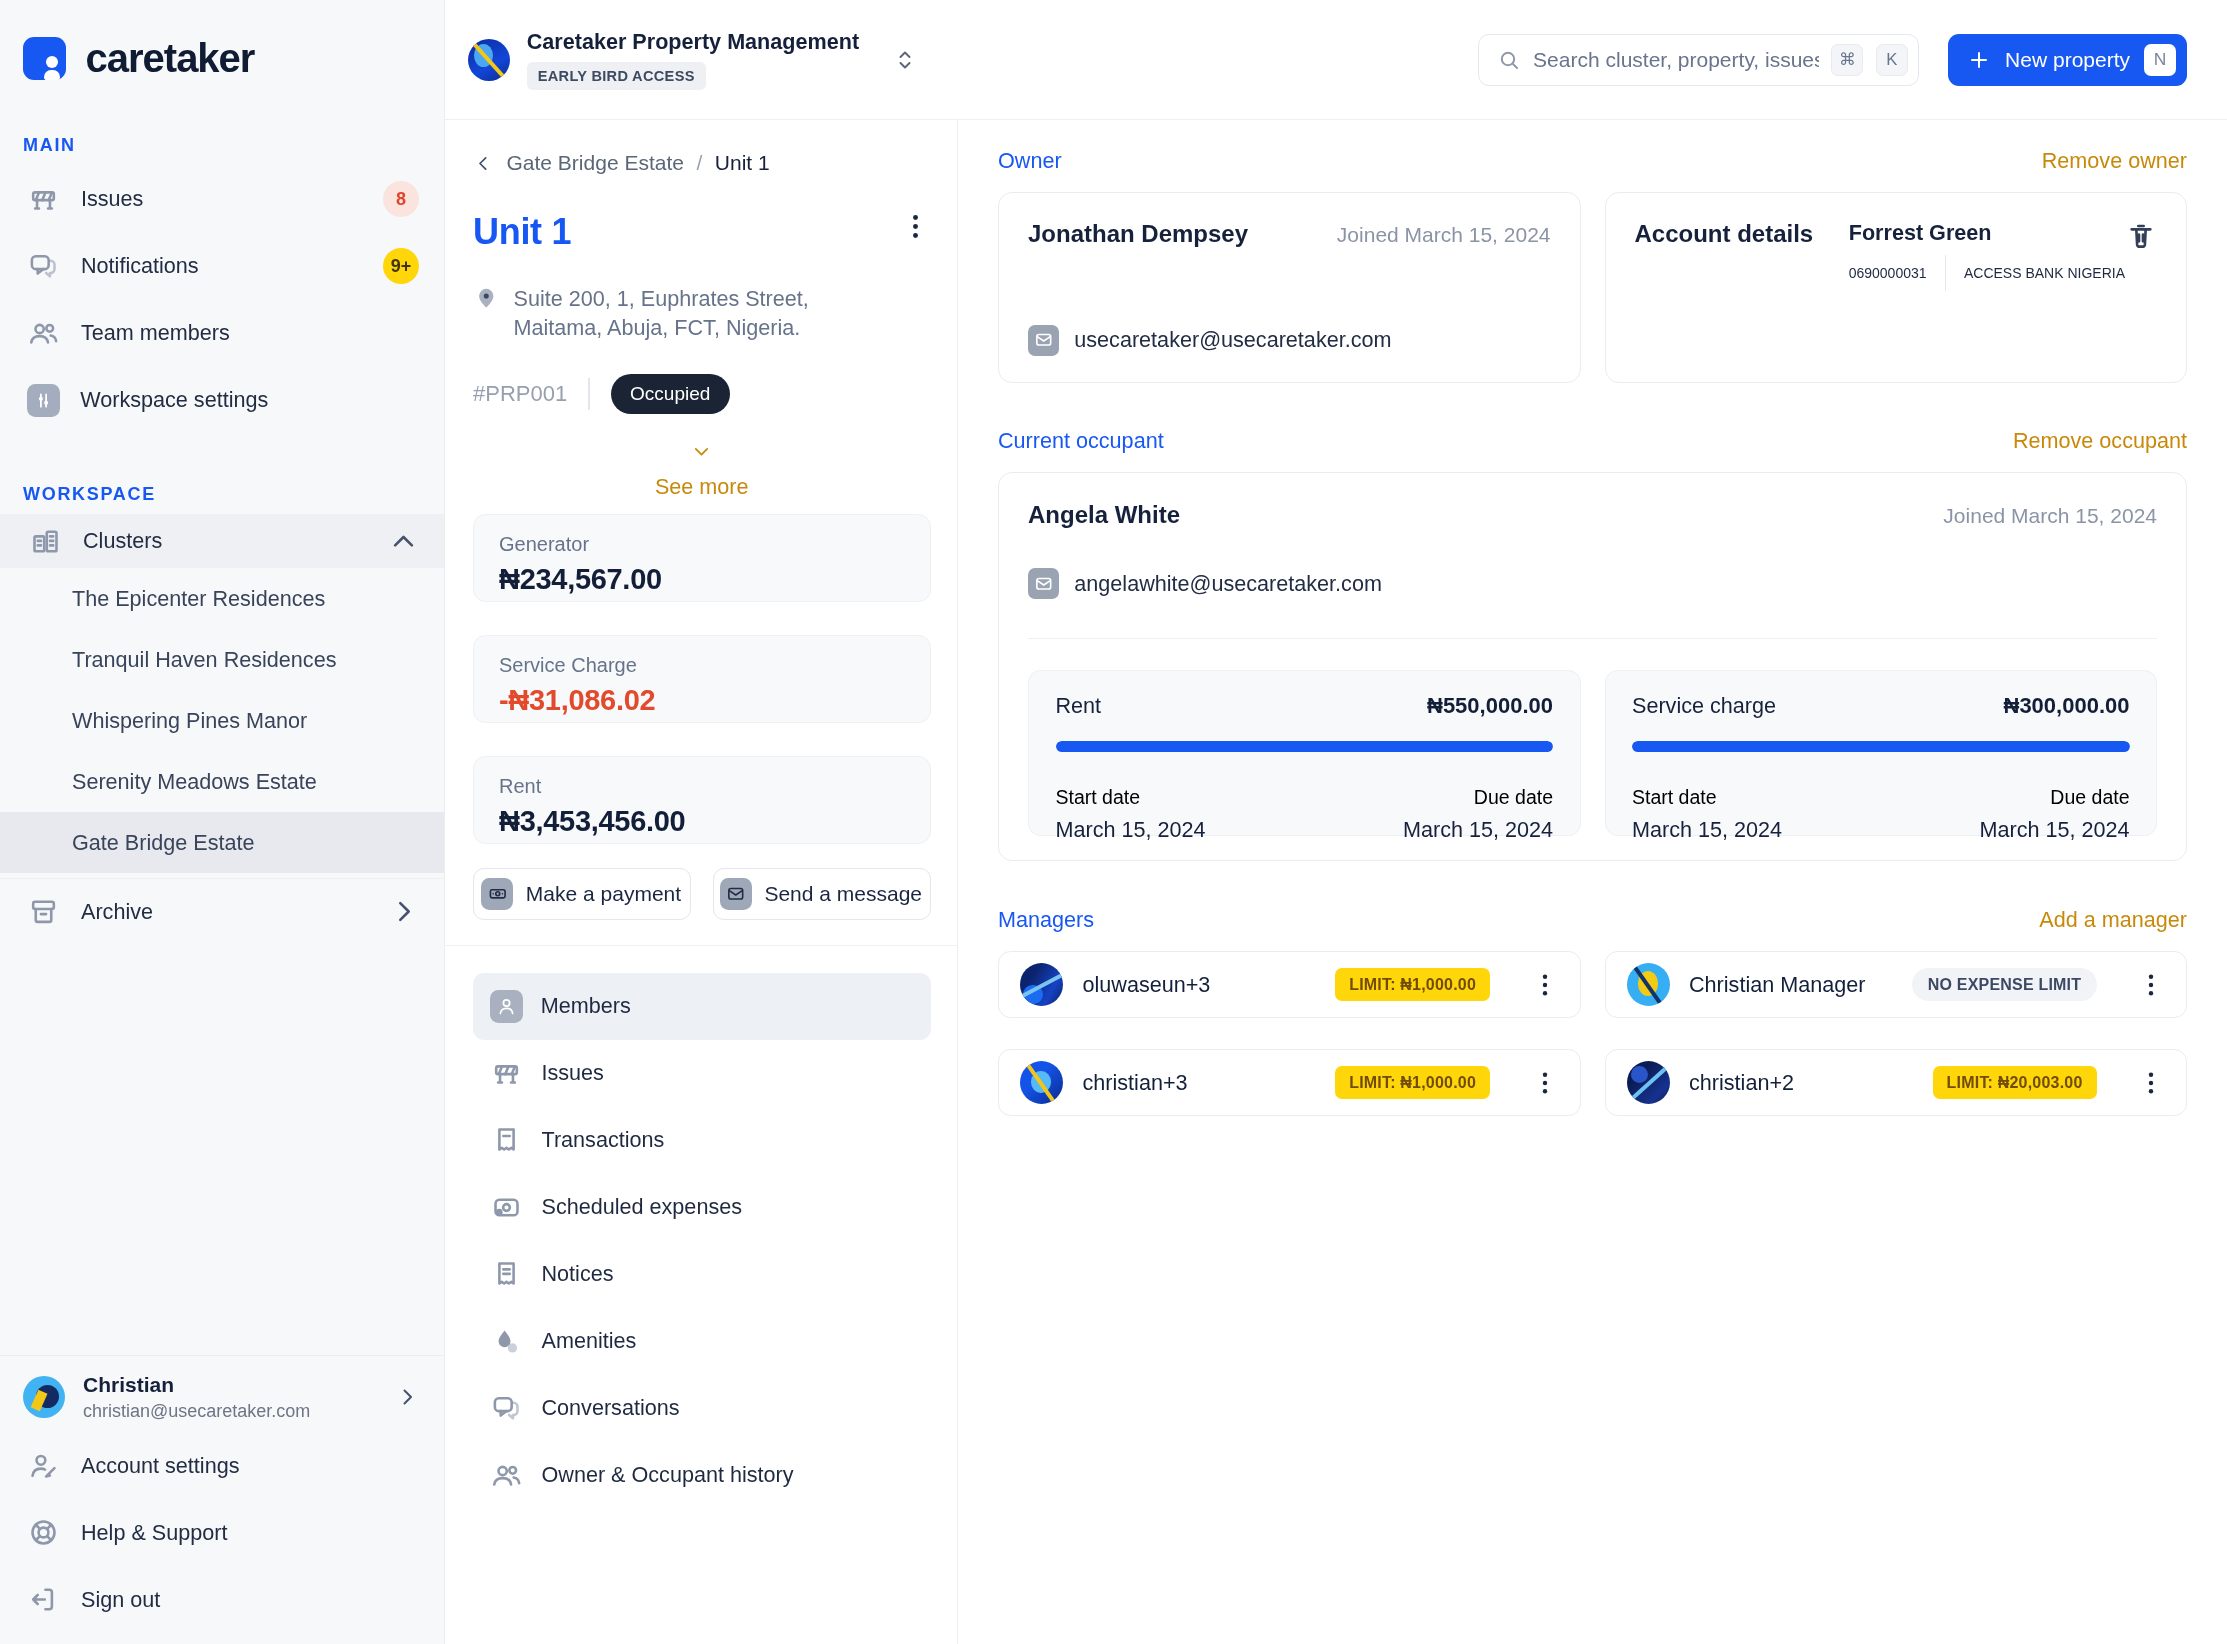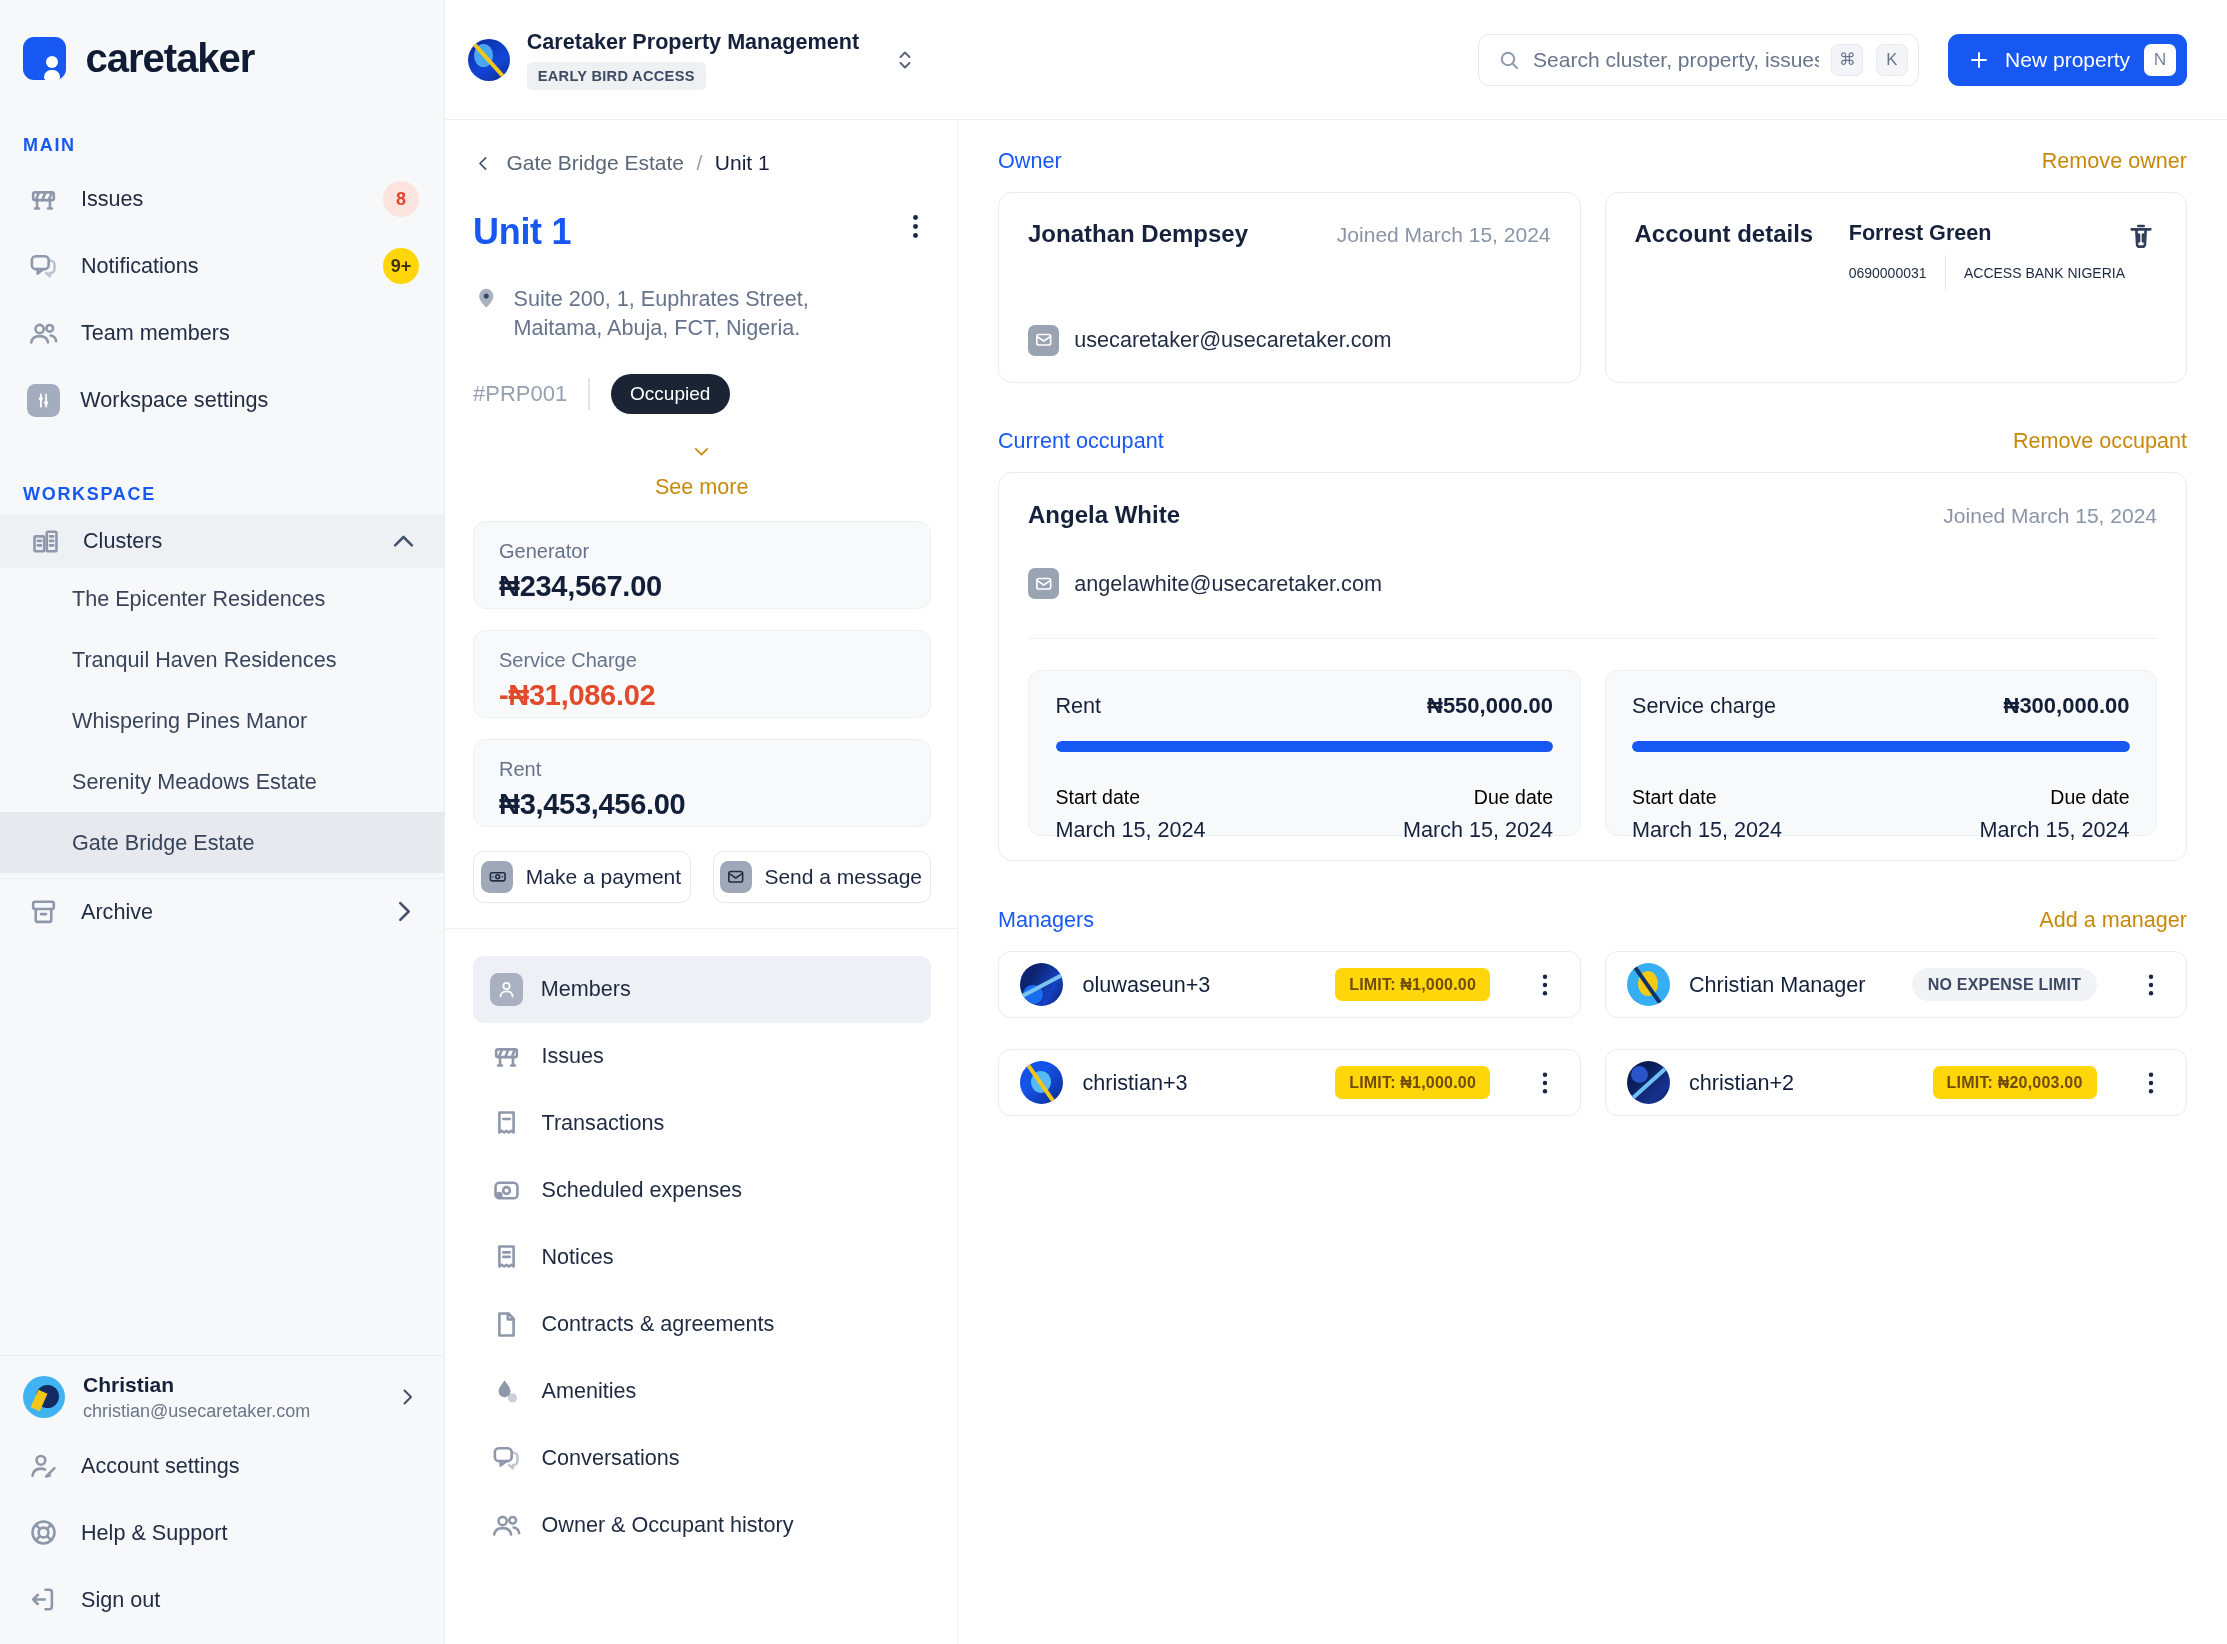--- a/index.html
+++ b/index.html
@@ -79,21 +79,21 @@
   .title-row .kebab { margin-left:auto; }
   .addr-row { margin-top:31px; display:flex; gap:14px; }
   .addr-row .ic { width:26.5px; height:26.5px; color:#aab2c0; flex:none; margin-top:1.4px; }
   .addr { font-size:21.6px; color:#66738a; line-height:29px; max-width:334px; }
   .prp-row { margin-top:32px; display:flex; align-items:center; gap:21px; }
   .prp-id { font-size:22px; color:#97a0b1; }
   .vdiv { width:1.4px; height:32px; background:#e3e6ec; }
   .pill { background:#1b2434; color:#fff; font-size:19px; padding:9px 19.5px; border-radius:695px; }
   .seemore { margin-top:26.5px; display:flex; align-items:center; gap:12.5px; color:#c8890b; font-size:21.6px; font-weight:500; cursor:pointer;flex-direction:column; }
   .seemore .chev { width:21px; height:21px; }
-  .stats { margin-top:21px; display:flex; flex-direction:column; gap:21px; }
+  .stats { margin-top:14px; display:flex; flex-direction:column; gap:33px; }
   .stat { background:#f8f9fb; border:1.4px solid #eef0f4; border-radius:12.5px; padding:18px 25px; height:88px; }
   .stat-label { font-size:20px; color:#66738a; }
   .stat-value { margin-top:7px; font-size:29px; font-weight:bold; color:#131f38; letter-spacing:-0.3px; }
   .stat-value.neg { color:#e24a2c; }
   .actions { display:flex; gap:22px; margin-top:24px; }
   .btn { flex:1; height:52px; background:#fff; border:1.4px solid #e3e7ee; border-radius:11px; display:flex; align-items:center; justify-content:center; gap:14px; font-size:21px; font-weight:500; color:#1b2741; font-family:inherit; cursor:pointer; }
   .btn .iconwrap.chip { width:32px; height:32px; background:#9ea8b8; }
   .btn .iconwrap.chip .ic { color:#222d44; width:19.5px; height:19.5px; }
   .panel-hr { margin:25px -26.5px 0 -28px; border:none; border-top:1.4px solid #eef0f4; }
   .menu { margin-top:26.5px; display:flex; flex-direction:column; }
@@ -569,28 +569,20 @@
 
             <div class="m-item">
               <span class="iconwrap">
                 <svg class="ic" viewBox="0 0 44 44" width="31" height="31">
                   <use href="#i-notice"></use>
                 </svg>
               </span>
               <span>Notices</span>
             </div>
 
-            <div class="m-item">
-              <span class="iconwrap">
-                <svg class="ic" viewBox="0 0 44 44" width="31" height="31">
-                  <use href="#i-doc"></use>
-                </svg>
-              </span>
-              <span>Contracts &amp; agreements</span>
-            </div>
 
             <div class="m-item">
               <span class="iconwrap">
                 <svg class="ic" viewBox="0 0 44 44" width="31" height="31">
                   <use href="#i-drop"></use>
                 </svg>
               </span>
               <span>Amenities</span>
             </div>
 

